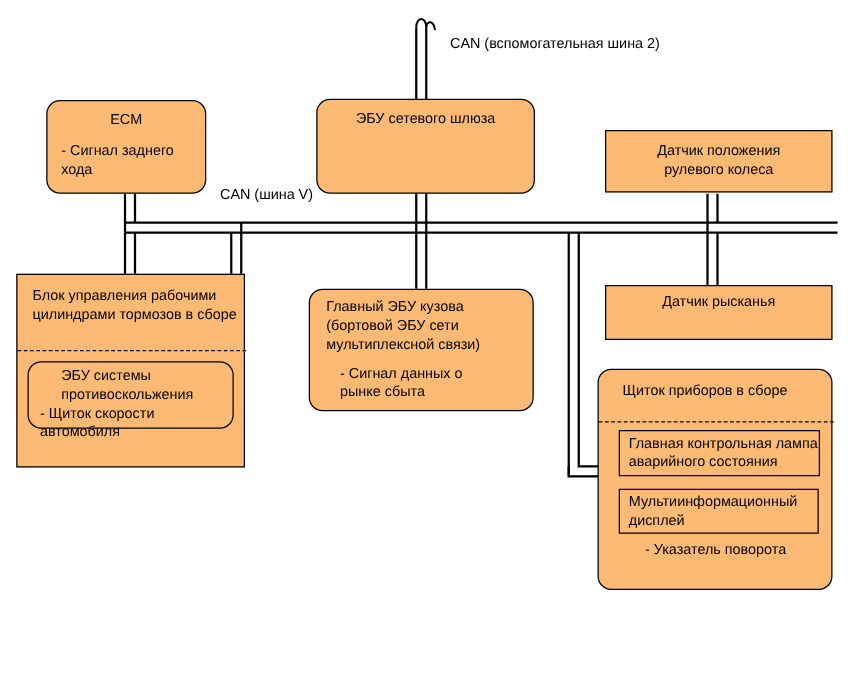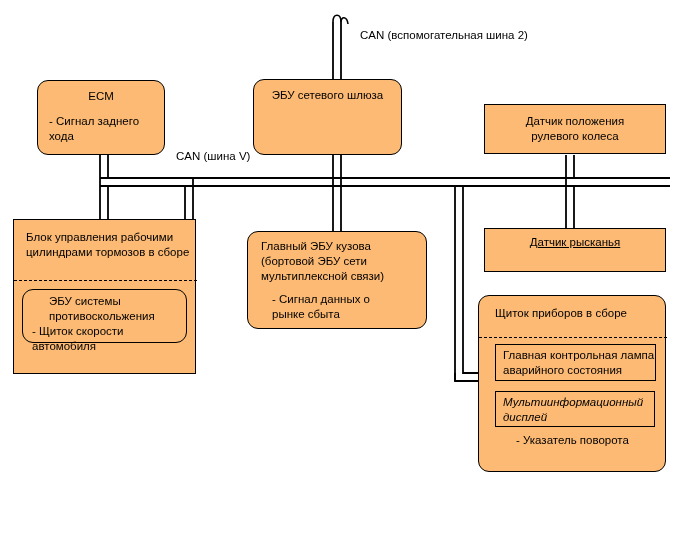--- a/index.html
+++ b/index.html
@@ -120,31 +120,31 @@
   <div class="bus-label" style="left:360px; top:29px;">CAN (вспомогательная шина 2)</div>
 
   <div class="bus-label" style="left:176px; top:150px;">CAN (шина V)</div>
 
   <div class="node rounded" style="left:37px; top:80px; width:128px; height:75px;">
     <div class="node-title center" style="margin-top:8px;">ECM</div>
     <div class="node-sub left" style="margin-top:10px; margin-left:11px;">- Сигнал заднего
 хода</div>
   </div>
 
-  <div class="node rounded" style="left:253px; top:79px; width:149px; height:76px;">
+  <div class="node rounded" style="left:253px; top:79px; width:175px; height:76px;">
     <div class="node-title center" style="margin-top:8px;">ЭБУ сетевого шлюза</div>
   </div>
 
   <div class="node sharp" style="left:484px; top:104px; width:182px; height:50px;">
     <div class="node-title center" style="margin-top:9px;">Датчик положения
 рулевого колеса</div>
   </div>
 
   <div class="node sharp" style="left:484px; top:228px; width:182px; height:44px;">
-    <div class="node-title center" style="margin-top:6px;text-decoration:underline;">Датчик рысканья</div>
+    <div class="node-title center" style="margin-top:6px;">Датчик рысканья</div>
   </div>
 
   <div class="node sharp" style="left:13px; top:219px; width:183px; height:155px;">
     <div class="node-title left" style="margin-top:10px; margin-left:12px;">Блок управления рабочими
 цилиндрами тормозов в сборе</div>
     <div class="dashed-sep" style="left:0px; top:60px; width:183px;"></div>
   </div>
 
   <div class="node rounded" style="left:22px; top:289px; width:165px; height:54px;">
     <div class="node-title left" style="margin-top:4px; margin-left:26px;">ЭБУ системы
@@ -155,29 +155,29 @@
 
   <div class="node rounded" style="left:247px; top:231px; width:180px; height:98px;">
     <div class="node-title left" style="margin-top:7px; margin-left:13px;">Главный ЭБУ кузова
 (бортовой ЭБУ сети
 мультиплексной связи)</div>
     <div class="node-sub left" style="margin-top:8px; margin-left:24px;">- Сигнал данных о
 рынке сбыта</div>
   </div>
 
   <div class="node rounded" style="left:478px; top:295px; width:188px; height:177px;">
-    <div class="node-title left" style="margin-top:10px; margin-left:16px;">Щиток приборов в сборе</div>
+    <div class="node-title left" style="margin-top:10px; padding-left:19px;">Щиток приборов в сборе</div>
     <div class="dashed-sep" style="left:0px; top:41px; width:188px;"></div>
   </div>
 
   <div class="node sharp" style="left:495px; top:344px; width:161px; height:37px;">
     <div class="node-title left" style="margin-top:3px; margin-left:7px;">Главная контрольная лампа
 аварийного состояния</div>
   </div>
 
   <div class="node sharp" style="left:495px; top:391px; width:160px; height:36px;">
-    <div class="node-title left" style="margin-top:3px; margin-left:7px;font-style:italic;">Мультиинформационный
+    <div class="node-title left" style="margin-top:3px; margin-left:7px;">Мультиинформационный
 дисплей</div>
   </div>
 
   <div class="bus-label" style="left:516px; top:434px;">- Указатель поворота</div>
 
 </div>
 
 </body></html>

